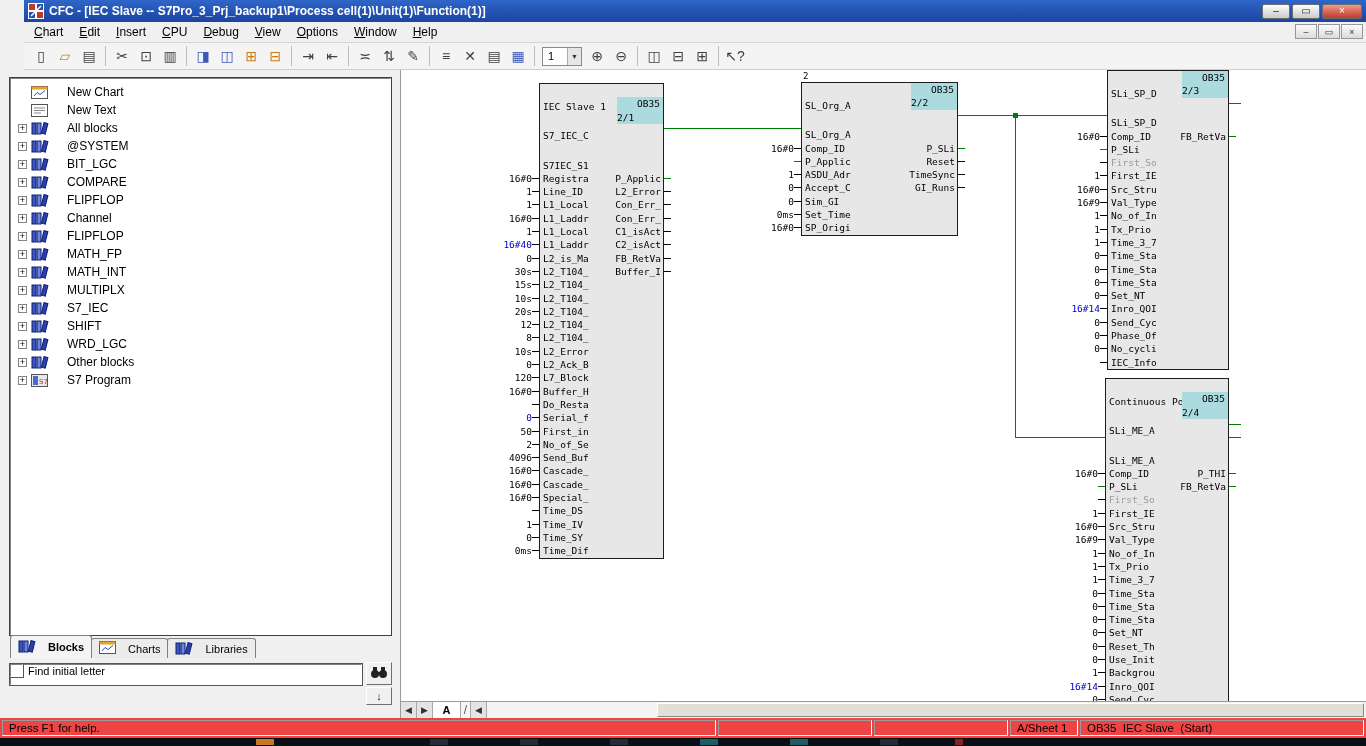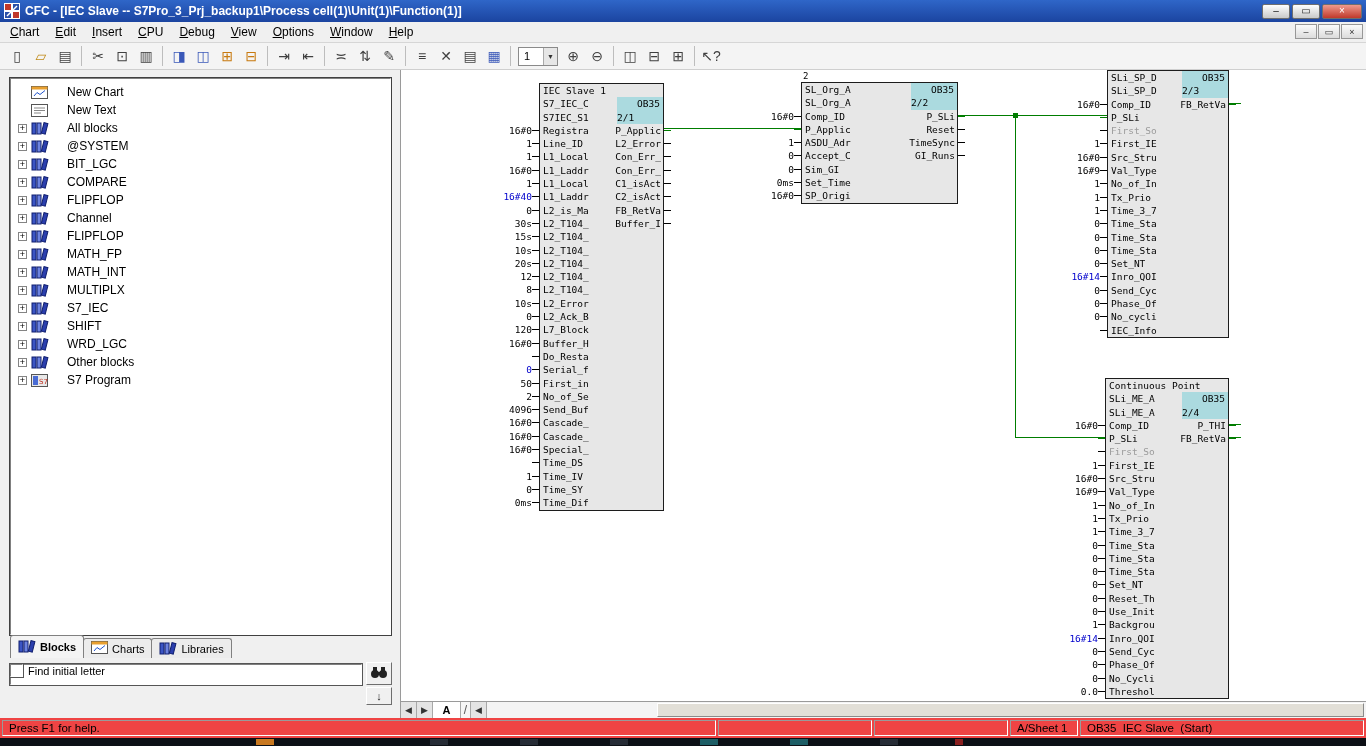--- a/index.html
+++ b/index.html
@@ -1,17 +1,17 @@
 <!DOCTYPE html>
 <html><head>
 <meta charset="utf-8">
 <style>
   *{margin:0;padding:0;box-sizing:border-box;}
   html,body{width:1366px;height:746px;overflow:hidden;font-family:"Liberation Sans",sans-serif;}
-  #app{position:relative;width:1366px;height:746px;background:#f0f0f0;font-size:12px;}
+  #app{position:relative;width:1366px;height:746px;background:#f0f0f0;font-size:12px;padding-left:24px;}
 
   
   .titlebar{height:22px;background:linear-gradient(#2f66c8,#1b44a0);display:flex;align-items:center;color:#fff;padding:0 4px;}
   .app-icon{width:16px;height:16px;margin-right:5px;flex:0 0 auto;}
   .title-text{flex:1;font-size:12px;font-weight:bold;white-space:nowrap;overflow:hidden;}
   .win-btn{width:28px;height:15px;margin-left:2px;display:flex;align-items:center;justify-content:center;font-size:10px;line-height:10px;background:linear-gradient(#fefefe,#c9c9c9);border:1px solid #6e6e6e;border-radius:2px;color:#222;cursor:default;}
   .win-btn.close{background:linear-gradient(#ef9a8d,#c0392b);color:#fff;width:40px;}
 
   
   .menubar{height:21px;background:#f0f0f0;border-bottom:1px solid #d6d6d6;display:flex;align-items:center;position:relative;padding-left:2px;}
@@ -30,21 +30,21 @@
   
   .main{position:absolute;top:70px;left:0;right:0;bottom:28px;display:flex;}
   .sidebar{width:400px;background:#f0f0f0;position:relative;flex:0 0 auto;}
   .tree-box{position:absolute;left:10px;top:8px;width:381px;height:557px;background:#fff;border:1px solid;border-color:#808080 #fff #fff #808080;outline:1px solid #404040;overflow:hidden;padding-top:4px;}
   .tree-item{display:flex;align-items:center;height:18px;padding-left:7px;white-space:nowrap;font-size:12px;color:#000;}
   .expander{width:9px;height:9px;border:1px solid #848484;background:#fff;font-size:9px;line-height:7px;text-align:center;margin-right:4px;flex:0 0 auto;color:#000;}
   .exp-spacer{width:13px;flex:0 0 auto;}
   .tree-icon{width:19px;height:14px;margin-right:17px;display:flex;align-items:center;flex:0 0 auto;}
 
   .tab-row{position:absolute;left:10px;top:565px;display:flex;align-items:flex-end;height:23px;}
-  .tab{height:20px;padding:0 7px;display:flex;align-items:center;gap:4px;font-size:11px;background:#ececec;border:1px solid #808080;border-bottom:none;border-radius:3px 3px 0 0;margin-right:-1px;color:#000;}
+  .tab{height:20px;padding:0 7px;display:flex;align-items:center;gap:12px;font-size:11px;background:#ececec;border:1px solid #808080;border-bottom:none;border-radius:3px 3px 0 0;margin-right:-1px;color:#000;}
   .tab.active{font-weight:bold;height:23px;background:#f4f4f4;position:relative;z-index:2;}
   .tab svg{flex:0 0 auto;}
 
   .search-input{position:absolute;left:10px;top:594px;width:352px;height:21px;border:1px solid;border-color:#7f7f7f #fff #fff #7f7f7f;outline:1px solid #555;background:#fff;font-size:12px;padding:0 4px;font-family:"Liberation Sans",sans-serif;}
   .side-btn{position:absolute;left:366px;width:26px;background:#f0f0f0;border:1px solid;border-color:#fff #6e6e6e #6e6e6e #fff;display:flex;align-items:center;justify-content:center;}
   .find-btn{top:592px;height:23px;}
   .goto-btn{top:617px;height:18px;font-size:11px;color:#222;}
   .chk-row{position:absolute;left:10px;top:594px;display:flex;align-items:center;font-size:11px;color:#000;}
   .chk-box{width:13px;height:13px;background:#fff;border:1px solid;border-color:#7f7f7f #fff #fff #7f7f7f;outline:1px solid #555;margin-right:5px;}
 
@@ -54,21 +54,21 @@
   .sheetbar{position:absolute;left:0;right:0;bottom:0;height:17px;background:#ececec;border-top:1px solid #9a9a9a;display:flex;align-items:stretch;font-size:9px;}
   .sb-btn{width:16px;border-right:1px solid #a8a8a8;background:#e4e4e4;display:flex;align-items:center;justify-content:center;color:#333;}
   .sheet-tab{width:28px;background:#fff;display:flex;align-items:center;justify-content:center;font-size:11px;font-weight:bold;border-right:1px solid #a8a8a8;}
   .sb-slash{width:10px;display:flex;align-items:center;justify-content:center;font-size:12px;color:#555;background:#f6f6f6;border-right:1px solid #a8a8a8;}
   .sb-track{flex:1;background:#f4f4f4;position:relative;}
   .sb-thumb{position:absolute;left:170px;right:2px;top:1px;bottom:1px;background:#e2dfd7;border:1px solid;border-color:#fff #8a8a8a #8a8a8a #fff;}
 
   
   .blk{position:absolute;background:#e7e7e7;border:1px solid #1c1c1c;font-family:"DejaVu Sans Mono",monospace;font-size:9.5px;color:#000;}
   .blk-num{position:absolute;font-family:"DejaVu Sans Mono",monospace;font-size:9px;color:#000;}
-  .hdr-row{height:13.3px;line-height:13.3px;padding-left:3px;white-space:nowrap;overflow:hidden;}
+  .hdr-row{height:13.3px;line-height:13.3px;padding-left:3px;white-space:nowrap;overflow:hidden;margin-top:16px;}
   .badge{position:absolute;right:0;width:46px;height:26.6px;background:#abdadf;z-index:2;}
   .badge-ob{height:13.3px;line-height:13.3px;text-align:right;padding-right:3px;font-size:9.5px;}
   .badge-pos{height:13.3px;line-height:13.3px;font-size:9.5px;}
   .pin-row{position:relative;height:13.3px;line-height:13.3px;white-space:nowrap;}
   .pn-l{padding-left:3px;}
   .pn-r{position:absolute;right:2px;top:0;}
   .pv{position:absolute;right:100%;margin-right:8px;top:0;}
   .pv.blue{color:#0000cc;}
   .gray{color:#9b9b9b;}
   .tick{position:absolute;width:7px;height:1px;background:#000;top:6px;}

